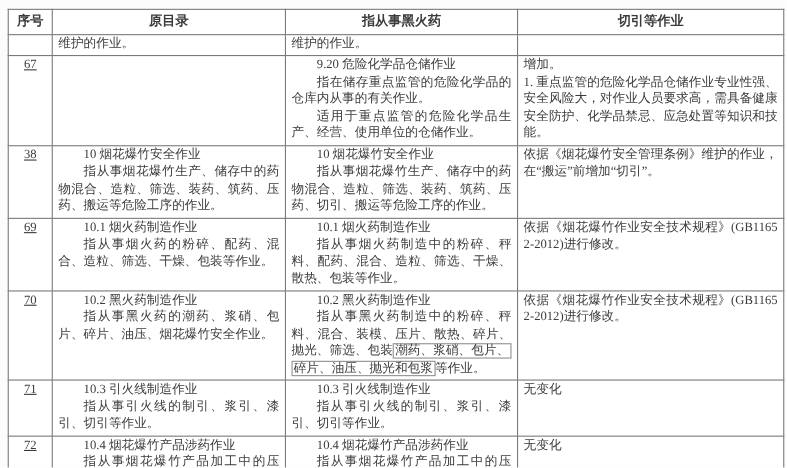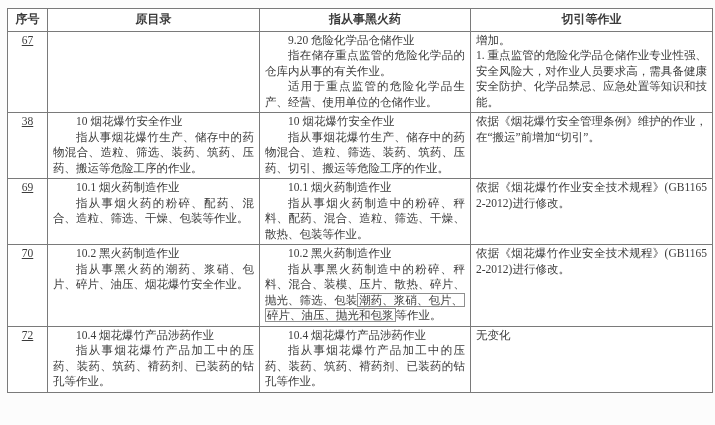--- a/index.html
+++ b/index.html
@@ -71,20 +71,30 @@
     <thead>
       <tr>
         <th>序号</th>
         <th>原目录</th>
         <th>指从事黑火药</th>
         <th>切引等作业</th>
       </tr>
     </thead>
     <tbody id="table-body">
         <tr>
+          <td class="serial"></td>
+          <td>
+            <p class="para flush"><span class="">维护的作业。</span></p>
+          </td>
+          <td>
+            <p class="para flush"><span class="">维护的作业。</span></p>
+          </td>
+          <td></td>
+        </tr>
+        <tr>
           <td class="serial">67</td>
           <td></td>
           <td>
             <p class="para"><span class="seg-bold">9.20 危险化学品仓储作业</span></p>
             <p class="para"><span class="seg-bold">指在储存重点监管的危险化学品的仓库内从事的有关作业。</span></p>
             <p class="para"><span class="seg-bold">适用于重点监管的危险化学品生产、经营、使用单位的仓储作业。</span></p>
           </td>
           <td>
             <p class="para flush"><span class="">增加。</span></p>
             <p class="para flush"><span class="">1. 重点监管的危险化学品仓储作业专业性强、安全风险大，对作业人员要求高，需具备健康安全防护、化学品禁忌、应急处置等知识和技能。</span></p>
@@ -126,20 +136,34 @@
           </td>
           <td>
             <p class="para"><span class="">10.2 黑火药制造作业</span></p>
             <p class="para"><span class="">指从事黑火药</span><span class="seg-bold">制造中</span><span class="">的</span><span class="seg-bold">粉碎、秤料、混合、装模、压片、散热、碎片、抛光、筛选、包装</span><span class="seg-box">潮药、浆硝、包片、碎片、油压、抛光和包浆</span><span class="">等作业。</span></p>
           </td>
           <td>
             <p class="para flush"><span class="">依据《烟花爆竹作业安全技术规程》(GB11652-2012)进行修改。</span></p>
           </td>
         </tr>
         <tr>
+          <td class="serial">71</td>
+          <td>
+            <p class="para"><span class="">10.3 引火线制造作业</span></p>
+            <p class="para"><span class="">指从事引火线的制引、浆引、漆引、切引等作业。</span></p>
+          </td>
+          <td>
+            <p class="para"><span class="">10.3 引火线制造作业</span></p>
+            <p class="para"><span class="">指从事引火线的制引、浆引、漆引、切引等作业。</span></p>
+          </td>
+          <td>
+            <p class="para flush"><span class="">无变化</span></p>
+          </td>
+        </tr>
+        <tr>
           <td class="serial">72</td>
           <td>
             <p class="para"><span class="">10.4 烟花爆竹产品涉药作业</span></p>
             <p class="para"><span class="">指从事烟花爆竹产品加工中的压药、装药、筑药、褙药剂、已装药的钻孔等作业。</span></p>
           </td>
           <td>
             <p class="para"><span class="">10.4 烟花爆竹产品涉药作业</span></p>
             <p class="para"><span class="">指从事烟花爆竹产品加工中的压药、装药、筑药、褙药剂、已装药的钻孔等作业。</span></p>
           </td>
           <td>

